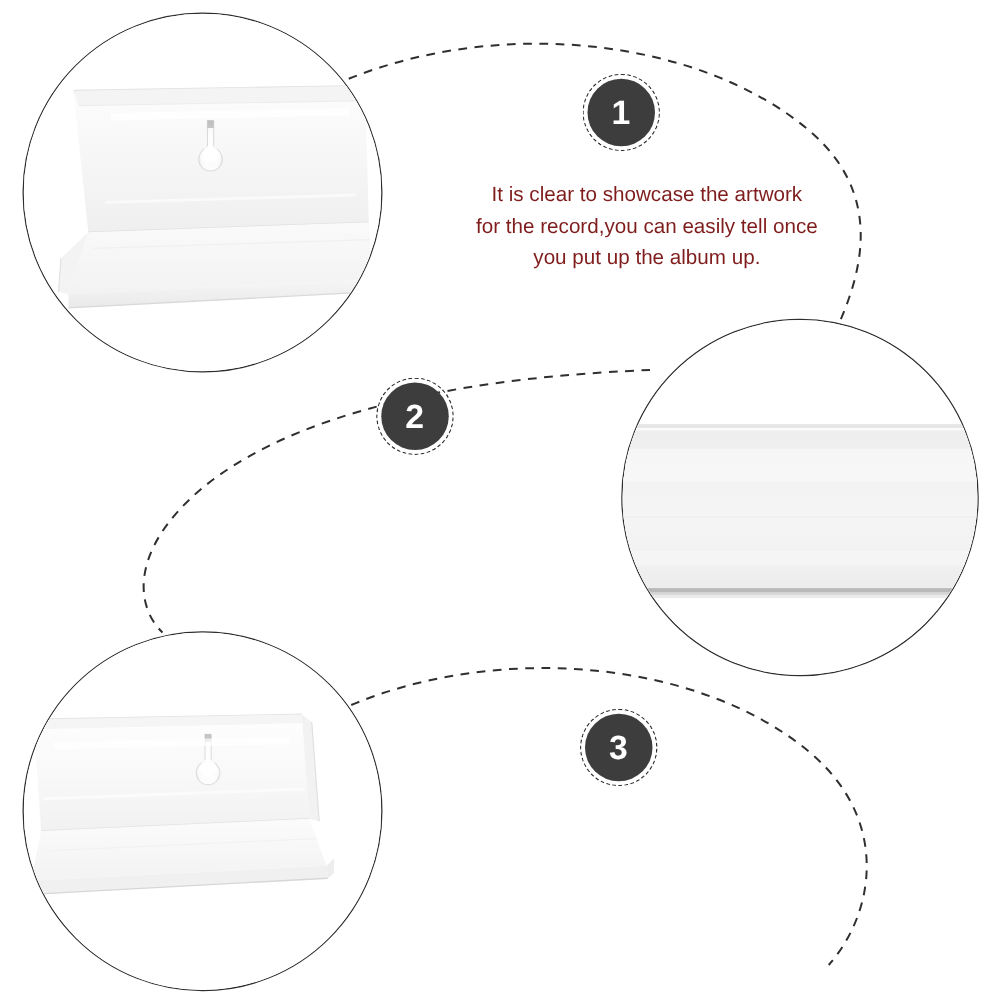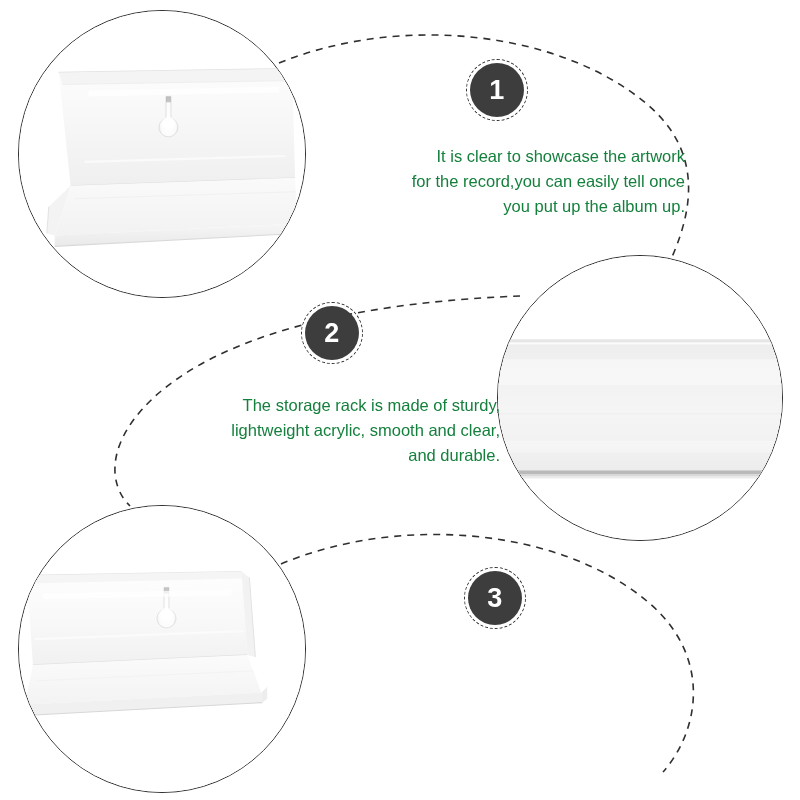--- a/index.html
+++ b/index.html
@@ -92,24 +92,24 @@
     font-family: "Liberation Sans", sans-serif;
   }
 
   #badge-1 { left: 466px; top: 59px; }
   #badge-2 { left: 301px; top: 302px; }
   #badge-3 { left: 464px; top: 567px; }
 
   
   .feature-text {
     position: absolute;
-    color: #15803d;
+    color: #7f1d1d;
     font-size: 16.5px;
     line-height: 25px;
-    text-align: right;
+    text-align: center;
     font-family: "Liberation Sans", sans-serif;
     white-space: pre-line;
   }
   #text-1 { left: 350px; top: 127px; width: 335px; }
   #text-2 { left: 165px; top: 376px; width: 335px; }
   #text-3 { left: 348px; top: 630px; width: 335px; }
 </style>
 </head>
 <body>
 
@@ -271,18 +271,15 @@
   <div class="step-badge" id="badge-3">
     <span class="badge-ring"></span>
     <span class="badge-disc"></span>
     <span class="badge-num">3</span>
   </div>
 
   <p class="feature-text" id="text-1">It is clear to showcase the artwork
 for the record,you can easily tell once
 you put up the album up.</p>
 
-  <p class="feature-text" id="text-2">The storage rack is made of sturdy,
-lightweight acrylic, smooth and clear,
-and durable.</p>
 
 
 </div>
 
 </body></html>

